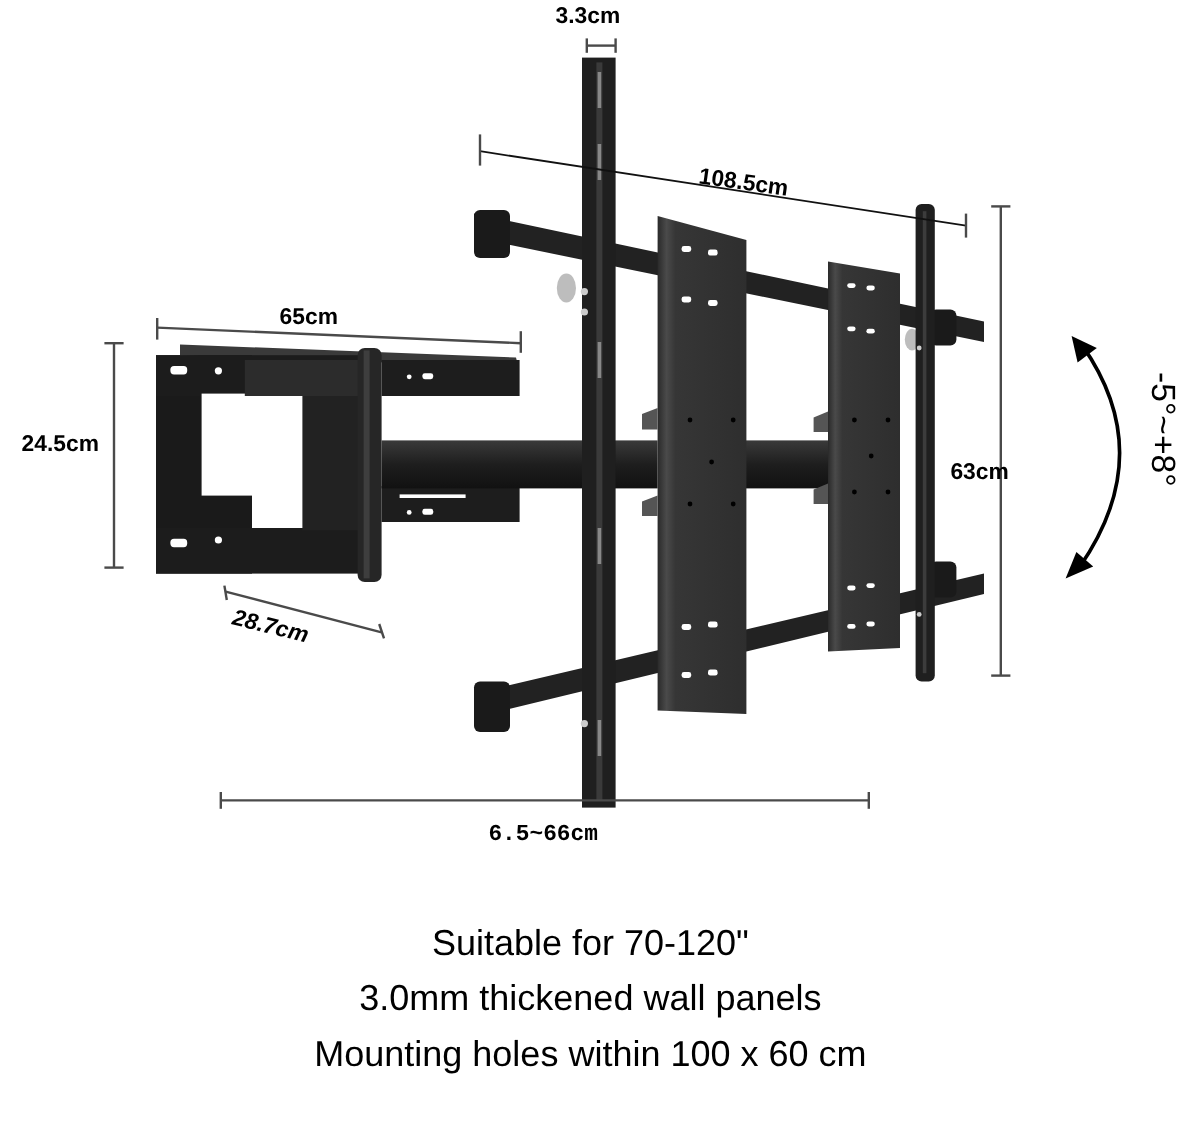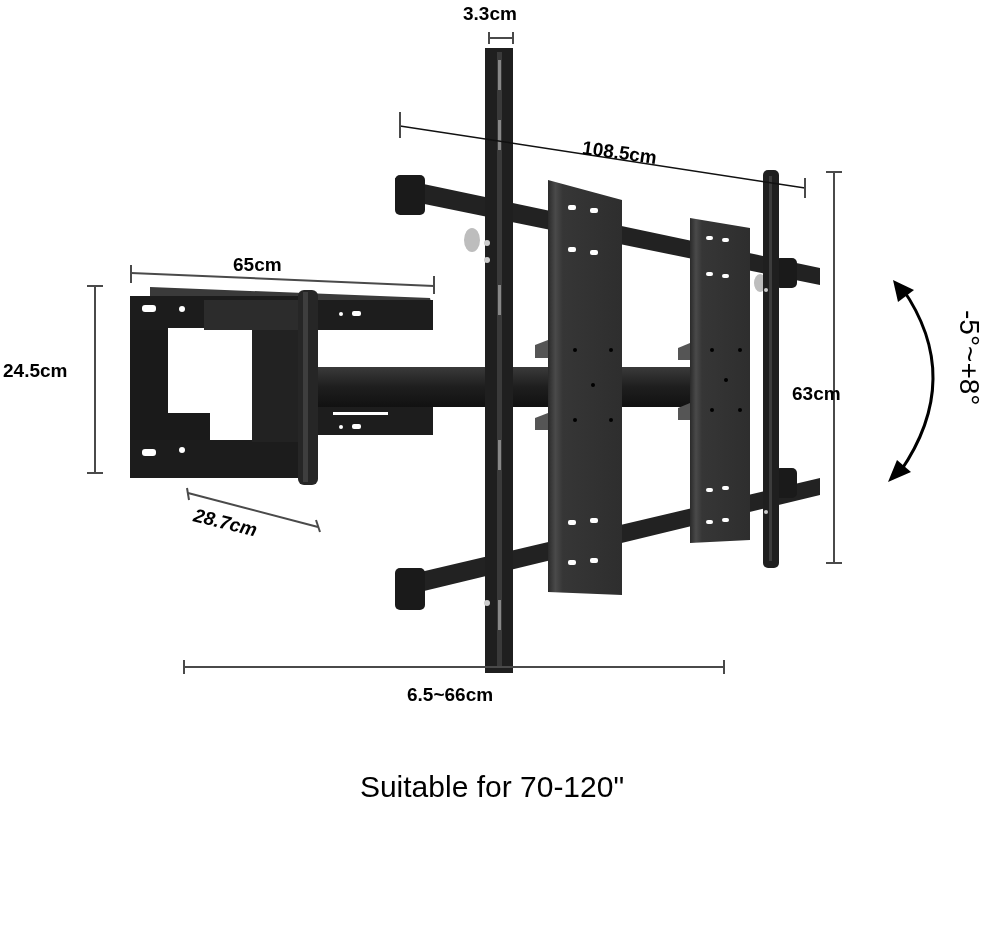--- a/index.html
+++ b/index.html
@@ -165,22 +165,24 @@
     <g>
       <path d="M902,288 Q965,378 900,472" stroke="#000" stroke-width="3" fill="none"></path>
       <polygon points="893,280 914,290 898,302" fill="#000"></polygon>
       <polygon points="888,482 897,460 911,472" fill="#000"></polygon>
     </g>
   </svg>
 
   <span class="dim-label" style="left:463px; top:3px;">3.3cm</span>
   <span class="dim-label" style="left:582px; top:142px; transform:rotate(8deg);">108.5cm</span>
   <span class="dim-label" style="left:233px; top:254px;">65cm</span>
-  <span class="dim-label" style="left:3px; top:360px;">24.5cm</span>
+  <span class="dim-label" style="left:18px; top:360px;">24.5cm</span>
   <span class="dim-label" style="left:193px; top:512px; transform:rotate(14deg); font-style:italic;">28.7cm</span>
-  <span class="dim-label" style="left:407px; top:684px;">6.5~66cm</span>
+  <span class="dim-label" style="left:407px; top:684px;font-family:Liberation Mono, monospace;">6.5~66cm</span>
   <span class="dim-label" style="left:792px; top:383px;">63cm</span>
   <span class="dim-label" style="left:912px; top:360px; font-size:28px; font-weight:normal; transform:rotate(90deg); transform-origin:left top; left:985px; top:310px;">-5°~+8°</span>
 
   <div class="spec-lines">
     <div class="spec-line">Suitable for 70-120"</div>
+    <div class="spec-line">3.0mm thickened wall panels</div>
+    <div class="spec-line">Mounting holes within 100 x 60 cm</div>
   </div>
 </div>
 
 </body></html>

